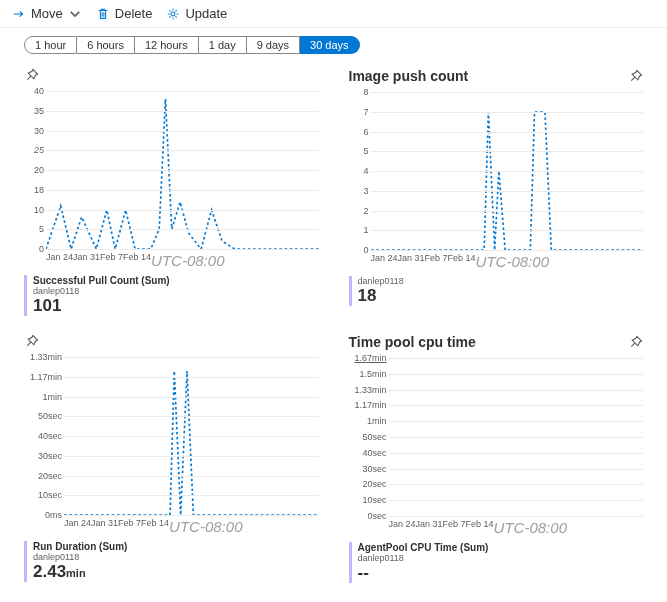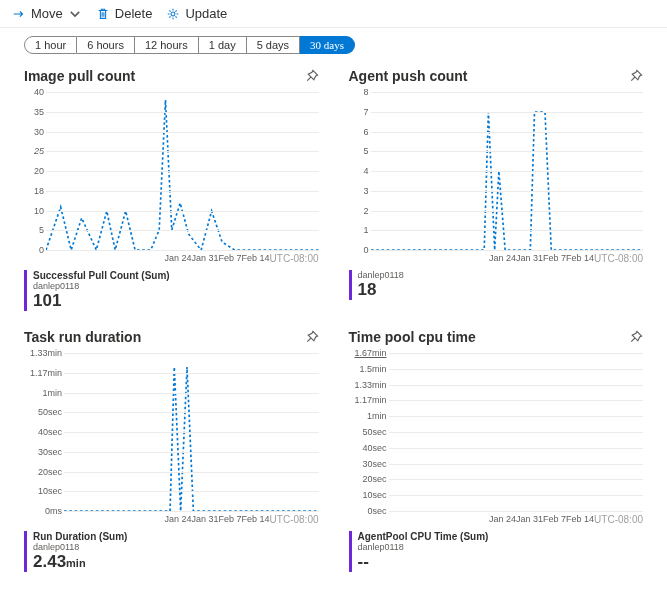--- a/index.html
+++ b/index.html
@@ -5,42 +5,42 @@
   * { box-sizing: border-box; margin: 0; padding: 0; }
   body { font-family: "Segoe UI", sans-serif; font-size: 12px; color: #323130; background: #fff; width: 667px; }
   
   .toolbar { display: flex; align-items: center; gap: 14px; padding: 6px 12px; border-bottom: 1px solid #edebe9; }
   .tool-item { display: flex; align-items: center; gap: 5px; cursor: pointer; color: #323130; font-size: 13px; }
   .tool-item svg { width: 14px; height: 14px; }
   
   .time-selector { display: flex; gap: 0; padding: 8px 24px 14px; }
   .time-pill { border: 1px solid #8a8886; padding: 2px 10px; font-size: 11px; cursor: pointer; background: #fff; color: #323130; }
   .time-pill:first-child { border-radius: 10px 0 0 10px; }
-  .time-pill:last-child { border-radius: 0 10px 10px 0; font-family: Liberation Serif, serif; }
+  .time-pill:last-child { border-radius: 0 10px 10px 0; }
   .time-pill + .time-pill { border-left: none; }
   .time-pill.active { background: #0078d4; color: #fff; border-color: #0078d4; }
   
   .grid { display: grid; grid-template-columns: 1fr 1fr; gap: 18px 30px; padding: 0 24px 20px; }
   
   .card-header { display: flex; justify-content: space-between; align-items: center; margin-bottom: 8px; }
   .card-title { font-size: 14px; font-weight: 600; }
   .pin-icon { width: 15px; height: 15px; cursor: pointer; color: #605e5c; }
   
   .chart-area { position: relative; height: 158px; margin-left: 22px; }
   .chart-area.tall { margin-left: 40px; }
   .y-tick { position: absolute; left: -22px; font-size: 9px; color: #605e5c; transform: translateY(-50%); width: 20px; text-align: right; }
   .tall .y-tick { left: -40px; width: 38px; }
   .grid-line { position: absolute; left: 0; right: 0; height: 1px; background: #edebe9; }
   .chart-svg { position: absolute; inset: 0; width: 100%; height: 100%; }
   
-  .x-axis { display: flex; justify-content: flex-end; margin-left: 22px; margin-top: 3px; font-size: 9px; color: #605e5c; padding-right: 0; }
+  .x-axis { display: flex; justify-content: flex-start; margin-left: 22px; margin-top: 3px; font-size: 9px; color: #605e5c; padding-right: 0; }
   .tall + .x-axis, .x-axis.tall-margin { margin-left: 40px; }
-  .tz { font-size: 10px; color: #a19f9d; }
-  
-  .legend { margin-top: 6px; border-left: 3px solid #6d28d9; padding-left: 6px; }
+  .tz { font-size: 15px; color: #a19f9d; font-style: italic; }
+  
+  .legend { margin-top: 6px; border-left: 3px solid #c4b5fd; padding-left: 6px; }
   .legend-name { font-size: 10px; font-weight: 600; }
   .legend-sub { font-size: 9px; color: #605e5c; }
   .legend-val { font-size: 17px; font-weight: 700; }
   .legend-unit { font-size: 11px; font-weight: 600; }
 </style>
 </head>
 <body>
 
 <div class="toolbar">
   <div class="tool-item">
@@ -65,29 +65,28 @@
       </svg>
     <span>Update</span>
   </div>
 </div>
 
 <div class="time-selector" id="time-selector">
     <div class="time-pill">1 hour</div>
     <div class="time-pill">6 hours</div>
     <div class="time-pill">12 hours</div>
     <div class="time-pill">1 day</div>
-    <div class="time-pill">5 days</div>
+    <div class="time-pill">9 days</div>
     <div class="time-pill active">30 days</div>
   </div>
 
 <div class="grid">
 
   <div class="card">
     <div class="card-header">
-      <div class="card-title">Image pull count</div>
       <svg class="pin-icon" viewBox="0 0 16 16" fill="none" stroke="currentColor" stroke-width="1.2">
           <path d="M9.5 1.5l5 5-2 1-2 4-3-3-4 4 4-4-3-3 4-2 1-2z"></path>
         </svg>
     </div>
     <div class="chart-area" id="chart-pull">
       <svg class="chart-svg" viewBox="0 0 260 158" preserveAspectRatio="none">
         <polyline fill="none" stroke="#0078d4" stroke-width="1.6" stroke-dasharray="2.5 2.5" points="0,158 14,115 24,158 34,126 48,158 58,119 66,158 76,119 85,158 100,158 108,138 114,8 120,138 128,111 136,142 148,158 158,119 168,150 180,158 260,158"></polyline>
       </svg>
     <div class="grid-line" style="top: 0%;"></div>
         <div class="y-tick" style="top: 0%;">40</div>
@@ -117,21 +116,21 @@
     </div>
     <div class="legend">
       <div class="legend-name">Successful Pull Count (Sum)</div>
       <div class="legend-sub">danlep0118</div>
       <span class="legend-val">101</span>
     </div>
   </div>
 
   <div class="card">
     <div class="card-header">
-      <div class="card-title">Agent push count</div>
+      <div class="card-title">Image push count</div>
       <svg class="pin-icon" viewBox="0 0 16 16" fill="none" stroke="currentColor" stroke-width="1.2">
           <path d="M9.5 1.5l5 5-2 1-2 4-3-3-4 4 4-4-3-3 4-2 1-2z"></path>
         </svg>
     </div>
     <div class="chart-area" id="chart-push">
       <svg class="chart-svg" viewBox="0 0 260 158" preserveAspectRatio="none">
         <polyline fill="none" stroke="#0078d4" stroke-width="1.6" stroke-dasharray="2.5 2.5" points="0,158 108,158 112,20 118,158 122,79 128,158 152,158 156,20 166,20 172,158 260,158"></polyline>
       </svg>
     <div class="grid-line" style="top: 0%;"></div>
         <div class="y-tick" style="top: 0%;">8</div>
@@ -160,21 +159,20 @@
         <span class="tz">UTC-08:00</span>
     </div>
     <div class="legend">
       <div class="legend-sub">danlep0118</div>
       <span class="legend-val">18</span>
     </div>
   </div>
 
   <div class="card">
     <div class="card-header">
-      <div class="card-title">Task run duration</div>
       <svg class="pin-icon" viewBox="0 0 16 16" fill="none" stroke="currentColor" stroke-width="1.2">
           <path d="M9.5 1.5l5 5-2 1-2 4-3-3-4 4 4-4-3-3 4-2 1-2z"></path>
         </svg>
     </div>
     <div class="chart-area tall" id="chart-task">
       <svg class="chart-svg" viewBox="0 0 240 158" preserveAspectRatio="none">
         <polyline fill="none" stroke="#0078d4" stroke-width="1.6" stroke-dasharray="2.5 2.5" points="0,158 100,158 104,14 110,158 116,14 122,158 240,158"></polyline>
       </svg>
     <div class="grid-line" style="top: 0%;"></div>
         <div class="y-tick" style="top: 0%;">1.33min</div>

